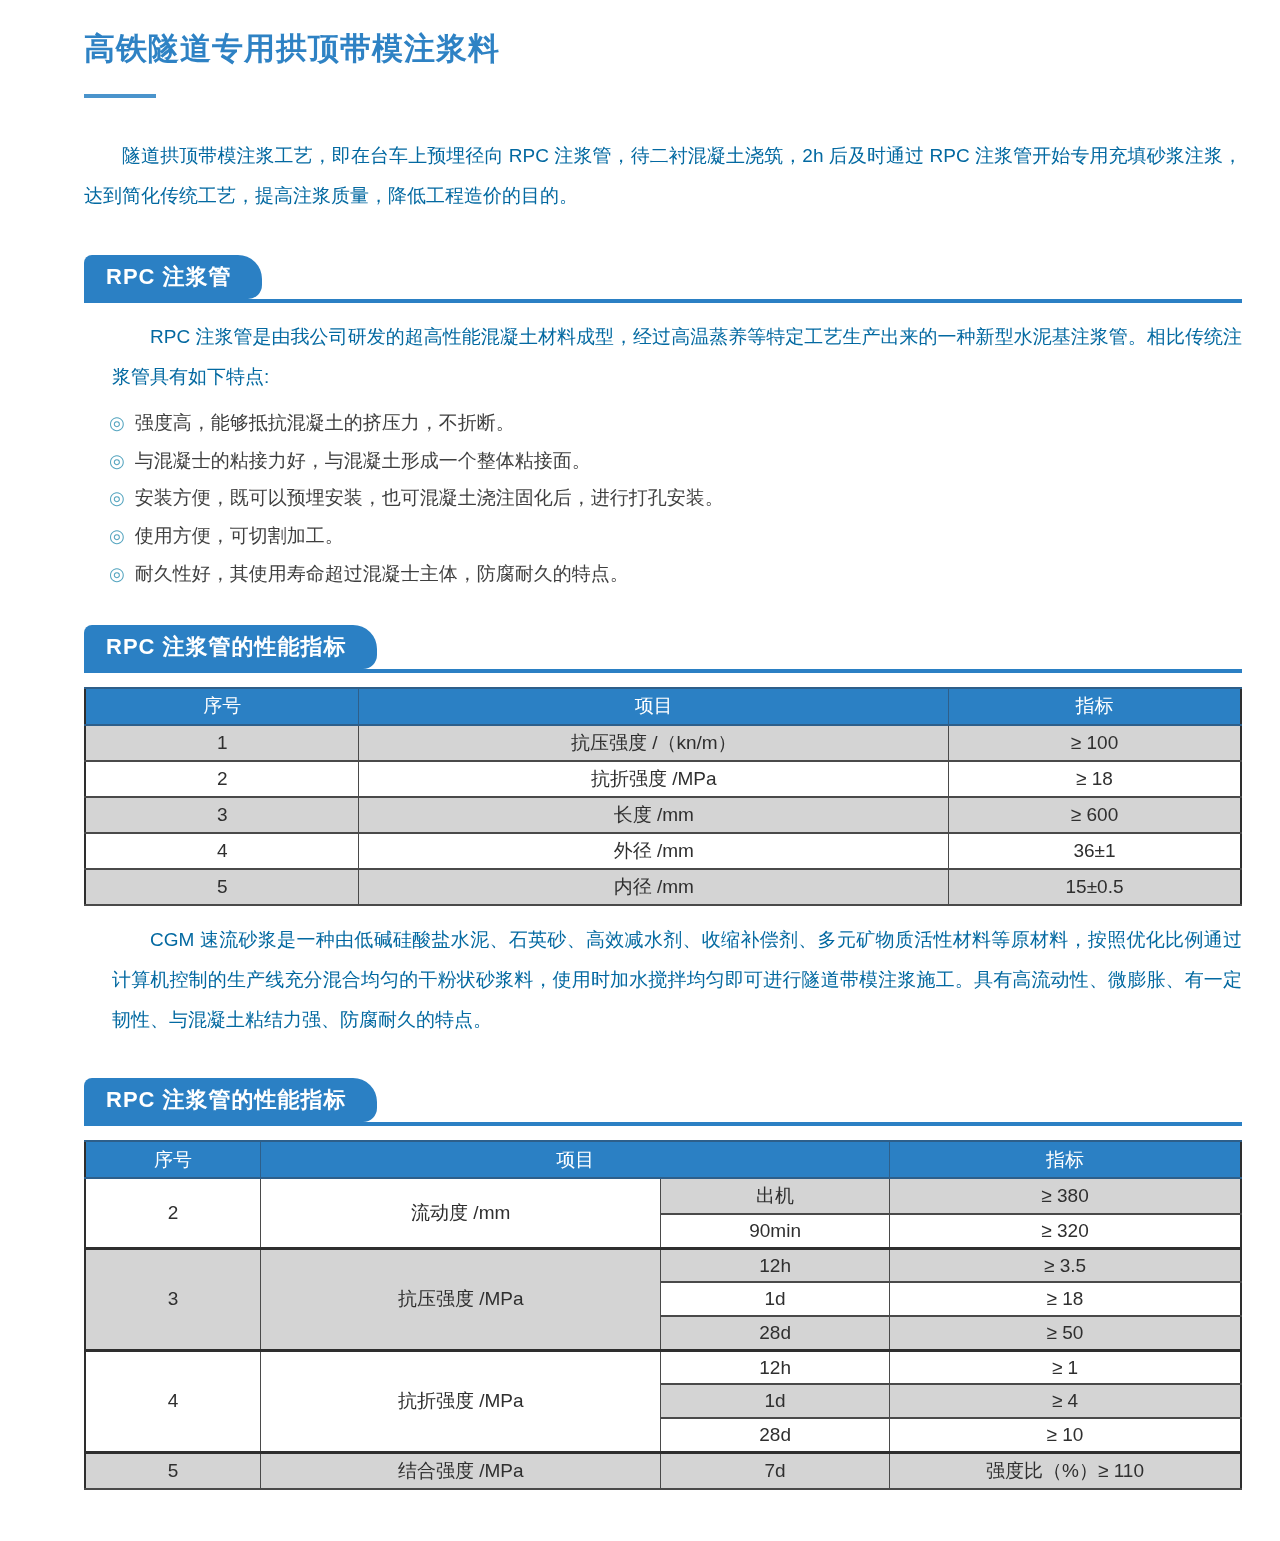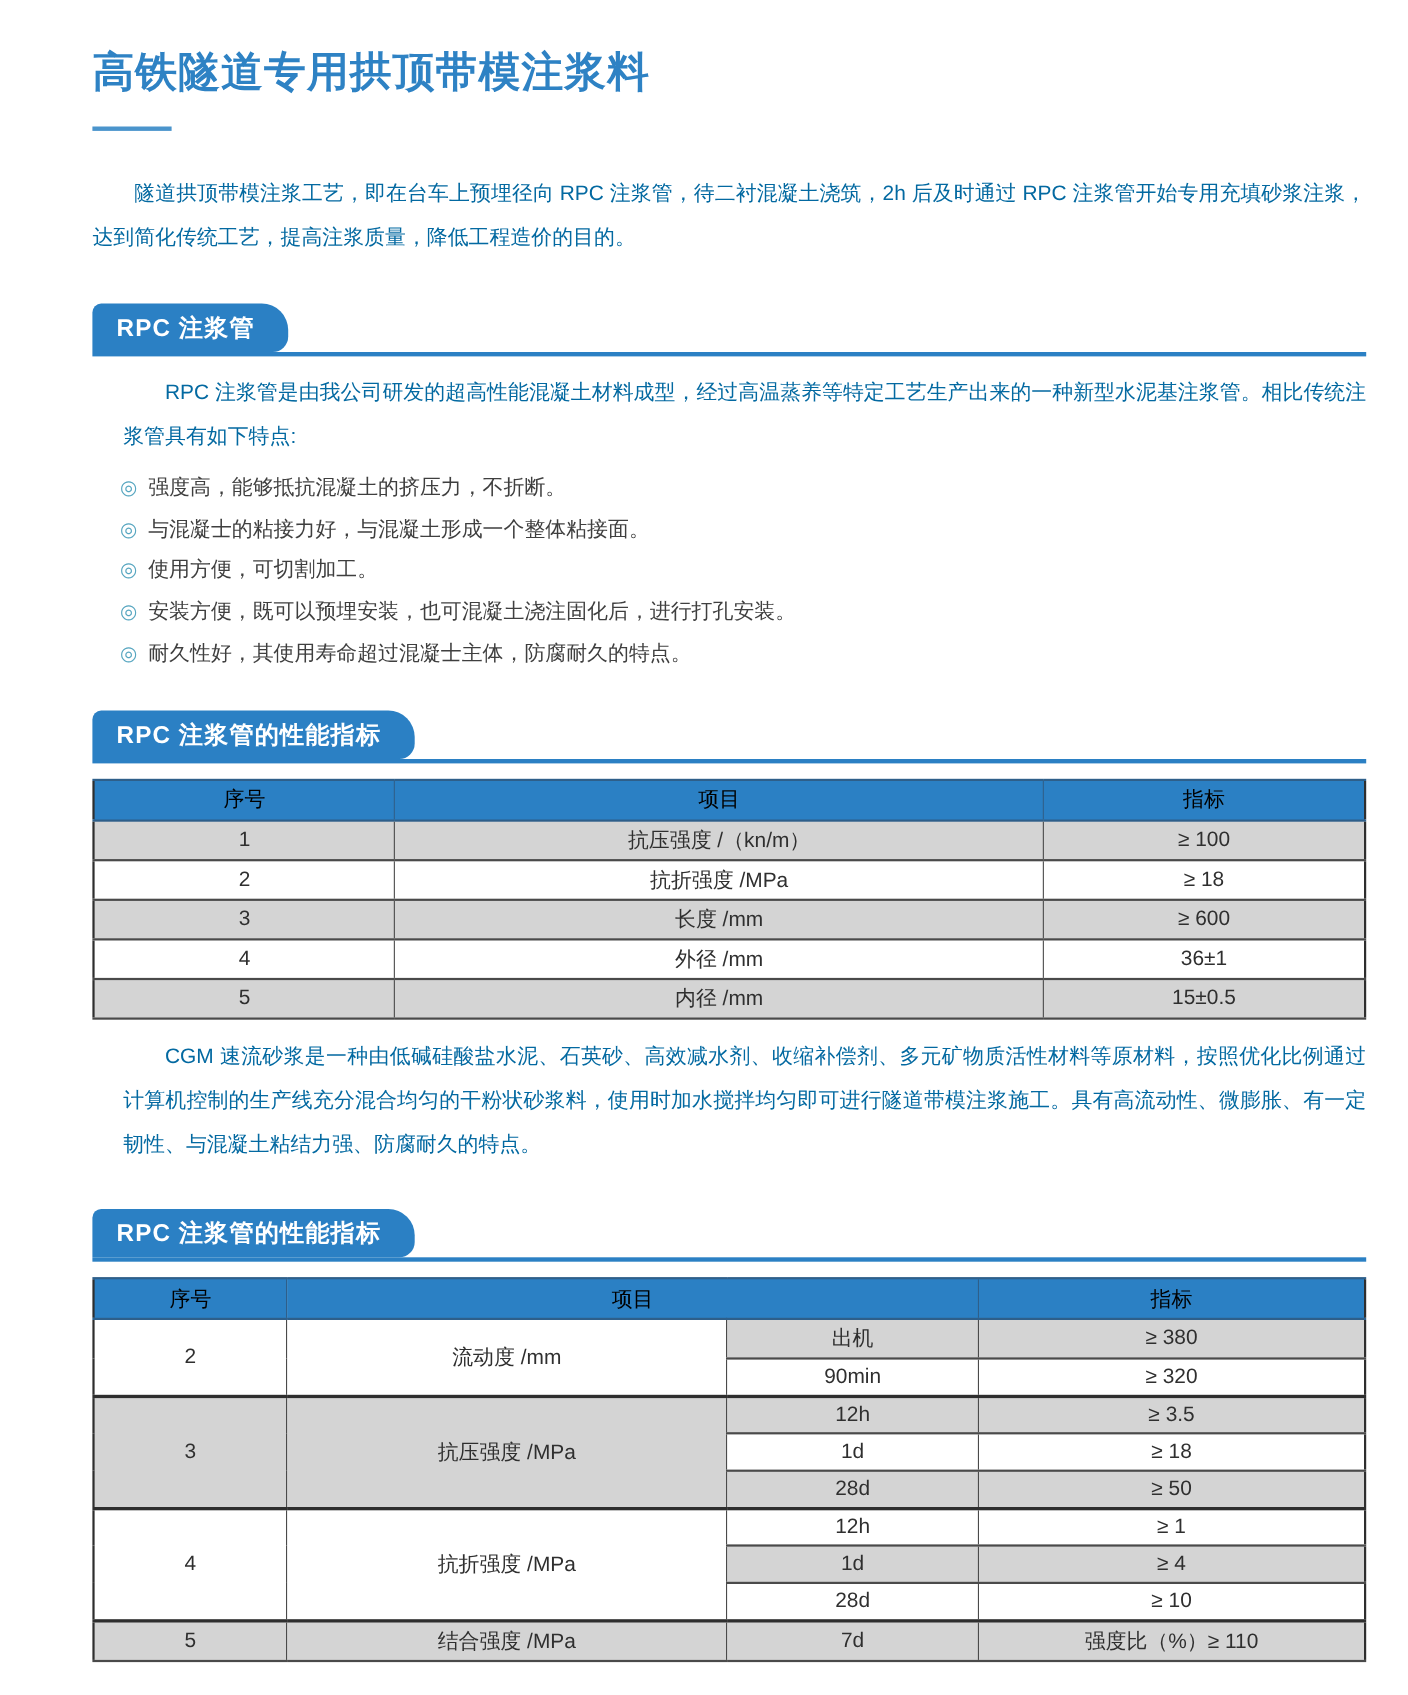--- a/index.html
+++ b/index.html
@@ -11,21 +11,21 @@
     --text:#3c3c3c;
   }
   *{margin:0;padding:0;box-sizing:border-box;}
   body{
     width:1280px;height:1541px;background:#ffffff;
     font-family:"Liberation Sans","DejaVu Sans",sans-serif;
     color:var(--text);overflow:hidden;
   }
   .content{width:1158px;margin:0 auto 0 84px;padding-top:28px;}
 
-  .page-title{color:var(--title-blue);font-size:38px;font-weight:bold;letter-spacing:1px;margin-top:12px;}
+  .page-title{color:var(--title-blue);font-size:31px;font-weight:bold;letter-spacing:1px;}
   .title-underline{width:72px;height:4px;background:#4a94cc;margin-top:24px;}
 
   .para{font-size:19px;line-height:2.12;text-align:justify;text-indent:2em;color:#0369a1;}
   .intro{margin-top:38px;}
 
   .section-head{border-bottom:4px solid var(--accent);margin-top:38px;line-height:0;}
   .banner{
     display:inline-block;background:var(--accent);color:#ffffff;
     font-size:22px;font-weight:bold;line-height:1;letter-spacing:1px;
     padding:11px 30px 11px 22px;border-radius:8px 24px 14px 0;text-align:center;
@@ -35,21 +35,21 @@
   ul.features{list-style:none;margin:14px 0 0 25px;}
   ul.features li{font-size:19px;color:#3f3f3f;margin-bottom:13px;line-height:1.3;}
   .bullet{color:#57a6c0;margin-right:10px;font-size:18px;}
 
   table{width:100%;border-collapse:collapse;border:2px solid var(--border-dark);margin-top:14px;}
   th,td{
     border:1px solid var(--border);
     border-top-width:2px;border-bottom-width:2px;
     text-align:center;font-size:19px;padding:4px 6px;height:34px;color:#2f2f2f;
   }
-  thead th{background:var(--accent);color:#000000;font-weight:normal;height:37px;border-color:#2e5f8a;}
+  thead th{background:var(--accent);color:#ffffff;font-weight:normal;height:37px;border-color:#2e5f8a;}
   td.g{background:var(--row-gray);}
   td.w{background:#ffffff;}
   tr.gs td{border-top:3px solid var(--border-dark);}
 
   
   .t1 .c-no{width:23.7%;}
   .t1 .c-item{width:51%;}
   .t1 .c-val{width:25.3%;}
 
   
@@ -69,22 +69,22 @@
   <p class="para intro">隧道拱顶带模注浆工艺，即在台车上预埋径向 RPC 注浆管，待二衬混凝土浇筑，2h 后及时通过 RPC 注浆管开始专用充填砂浆注浆，达到简化传统工艺，提高注浆质量，降低工程造价的目的。</p>
 
   <div class="section-head">
     <span class="banner">RPC 注浆管</span>
   </div>
   <p class="para after-head">RPC 注浆管是由我公司研发的超高性能混凝土材料成型，经过高温蒸养等特定工艺生产出来的一种新型水泥基注浆管。相比传统注浆管具有如下特点:</p>
 
   <ul class="features">
     <li><span class="bullet">◎</span><span>强度高，能够抵抗混凝土的挤压力，不折断。</span></li>
     <li><span class="bullet">◎</span><span>与混凝士的粘接力好，与混凝土形成一个整体粘接面。</span></li>
+    <li><span class="bullet">◎</span><span>安装方便，既可以预埋安装，也可混凝土浇注固化后，进行打孔安装。</span></li>
     <li><span class="bullet">◎</span><span>使用方便，可切割加工。</span></li>
-    <li><span class="bullet">◎</span><span>安装方便，既可以预埋安装，也可混凝土浇注固化后，进行打孔安装。</span></li>
     <li><span class="bullet">◎</span><span>耐久性好，其使用寿命超过混凝士主体，防腐耐久的特点。</span></li>
   </ul>
 
   <div class="section-head">
     <span class="banner">RPC 注浆管的性能指标</span>
   </div>
 
   <table class="t1">
     <thead>
       <tr>

